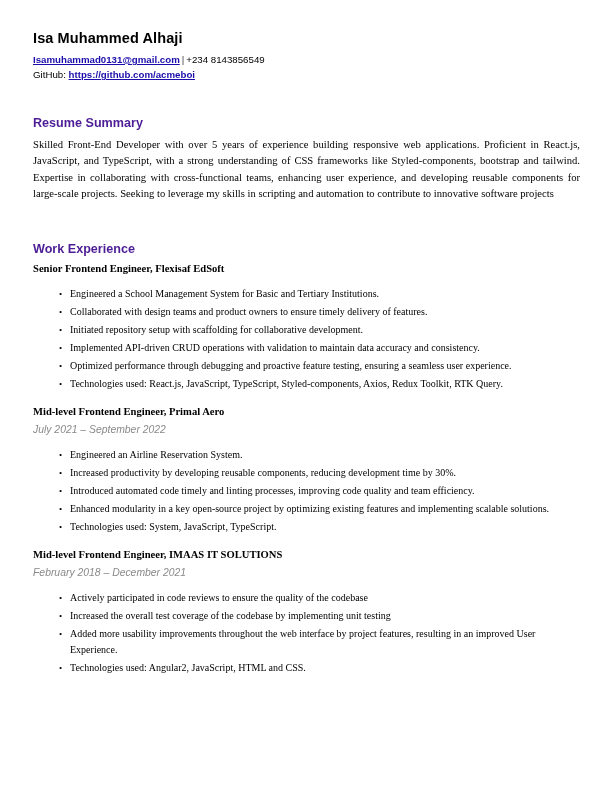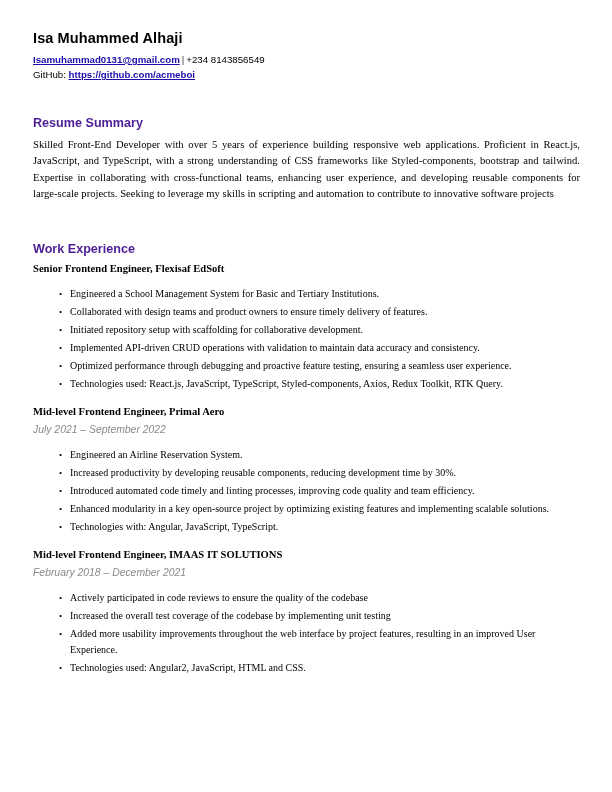--- a/index.html
+++ b/index.html
@@ -157,21 +157,21 @@
     </div>
 
     <div class="job">
       <div class="job-title">Mid-level Frontend Engineer, Primal Aero</div>
       <div class="job-dates">July 2021 – September 2022</div>
       <ul class="bullets tight">
         <li>Engineered an Airline Reservation System.</li>
         <li>Increased productivity by developing reusable components, reducing development time by 30%.</li>
         <li>Introduced automated code timely and linting processes, improving code quality and team efficiency.</li>
         <li>Enhanced modularity in a key open-source project by optimizing existing features and implementing scalable solutions.</li>
-        <li>Technologies with: Angular, JavaScript, TypeScript.</li>
+        <li>Technologies used: System, JavaScript, TypeScript.</li>
       </ul>
     </div>
 
     <div class="job">
       <div class="job-title">Mid-level Frontend Engineer, IMAAS IT SOLUTIONS</div>
       <div class="job-dates">February 2018 – December 2021</div>
       <ul class="bullets">
         <li>Actively participated in code reviews to ensure the quality of the codebase</li>
         <li>Increased the overall test coverage of the codebase by implementing unit testing</li>
         <li>Added more usability improvements throughout the web interface by project features, resulting in an improved User Experience.</li>

